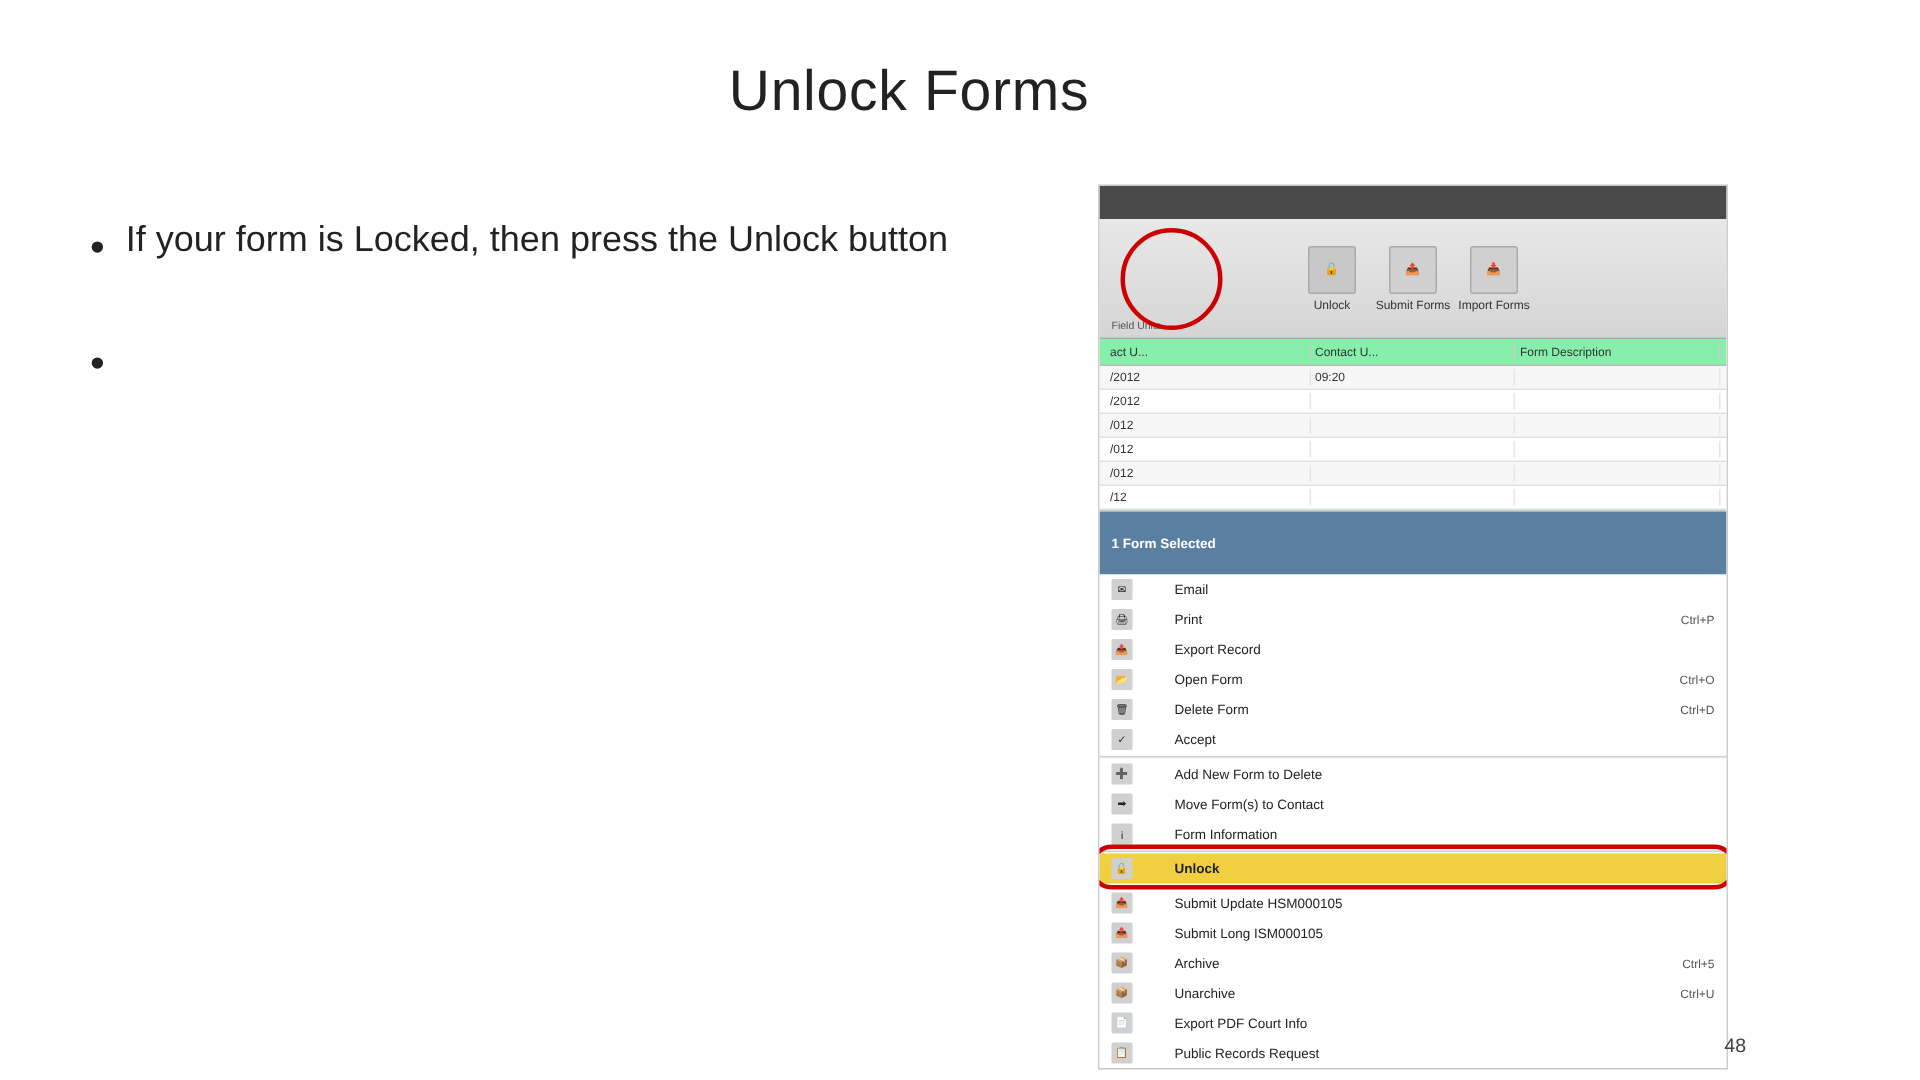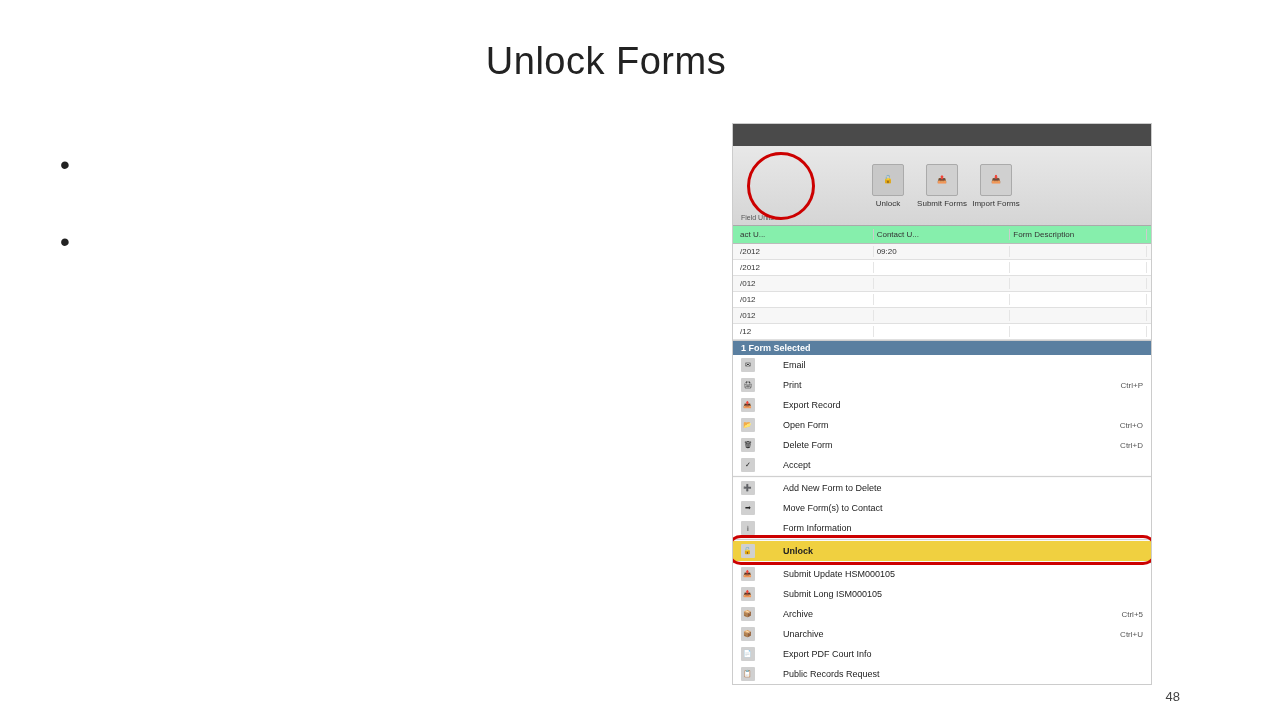--- a/index.html
+++ b/index.html
@@ -191,21 +191,21 @@
     
     .context-menu-area {
       background: #f9f9f9;
       position: relative;
     }
 
     .context-menu-header {
       background: #5a7fa0;
       color: #fff;
       font-size: 9px;
-      padding: 2px 8px;
+      padding: 16px 8px;
       font-weight: bold;
     }
 
     .context-menu-item {
       display: flex;
       align-items: center;
       padding: 3px 8px;
       font-size: 9px;
       color: #222;
       border-bottom: none;
@@ -256,37 +256,38 @@
       height: calc(100% + 10px);
       border: 3px solid #cc0000;
       border-radius: 14px;
       pointer-events: none;
       z-index: 10;
     }
 
     .page-number {
       position: absolute;
       bottom: 16px;
-      right: 32px;
+      right: 48px;
       font-size: 13px;
       color: #444;
     }
   </style>
 </head>
 <body>
 
 <div class="slide">
 
   <h1 class="title">Unlock Forms</h1>
 
   <div class="content-area">
 
     <div class="bullet-section">
       <div class="bullet-item">
         <span class="bullet-dot">•</span>
+        <span>If your form is Locked, then press the Unlock button</span>
       </div>
       <div class="bullet-item">
         <span class="bullet-dot">•</span>
       </div>
     </div>
 
     <div class="image-section">
       <div class="screenshot-container">
 
         <div class="toolbar-bar"></div>

